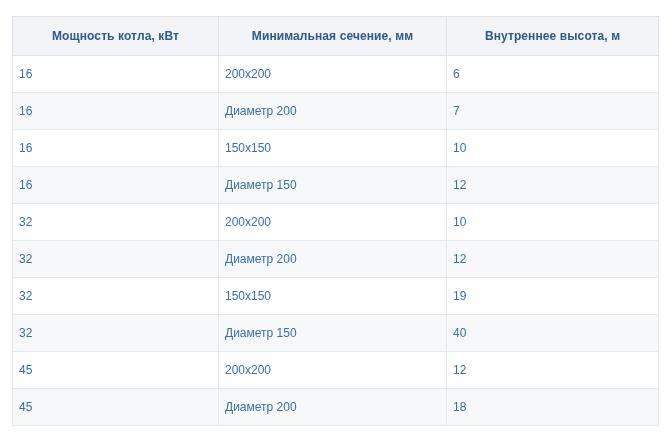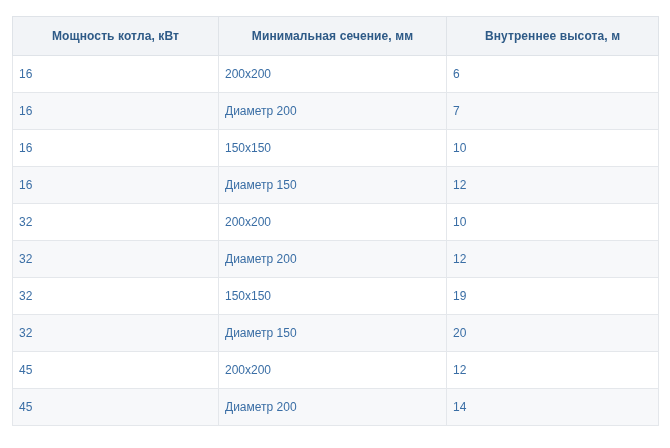--- a/index.html
+++ b/index.html
@@ -103,27 +103,27 @@
         <td>12</td>
       </tr>
       <tr>
         <td>32</td>
         <td>150х150</td>
         <td>19</td>
       </tr>
       <tr class="alt">
         <td>32</td>
         <td>Диаметр 150</td>
-        <td>20</td>
+        <td>40</td>
       </tr>
       <tr>
         <td>45</td>
         <td>200х200</td>
         <td>12</td>
       </tr>
       <tr class="alt last">
         <td>45</td>
         <td>Диаметр 200</td>
-        <td>14</td>
+        <td>18</td>
       </tr>
     </tbody>
   </table>
 </div>
 
 </body></html>

